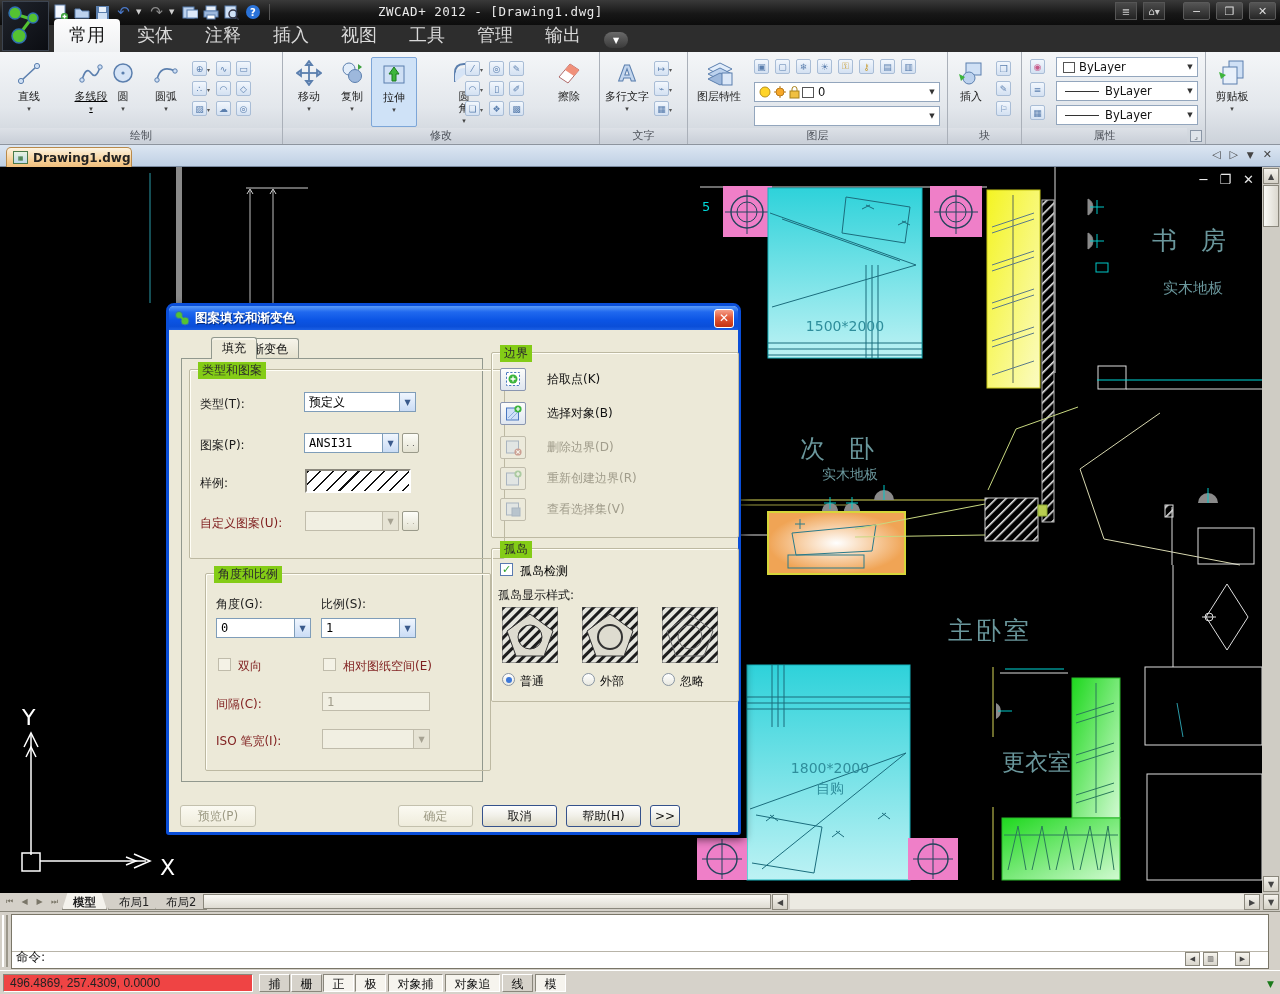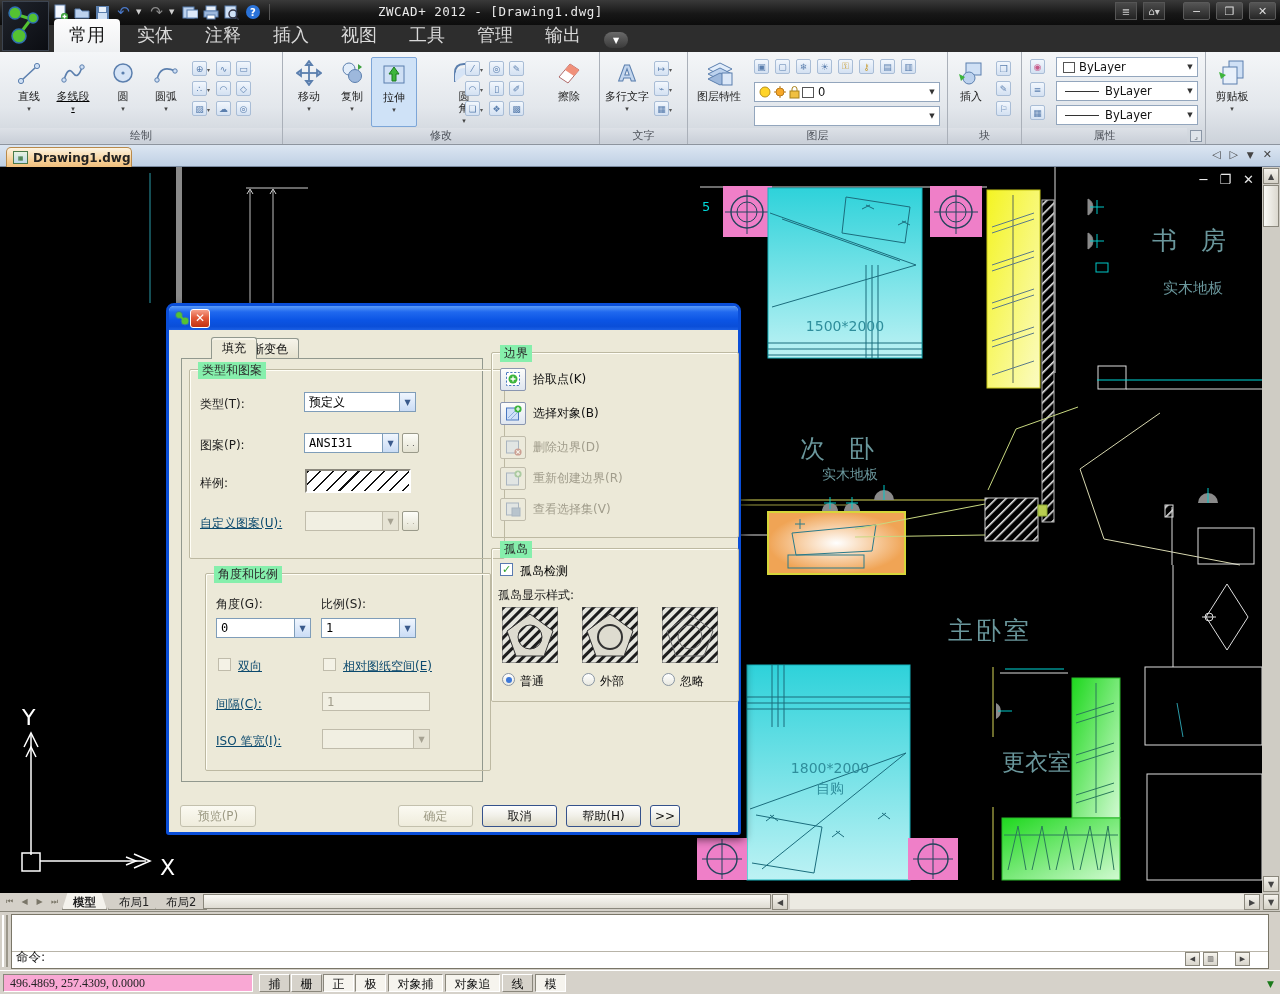--- a/index.html
+++ b/index.html
@@ -94,24 +94,24 @@
   .dtab { }
   .xtab { position:absolute; height:21px; padding:2px 10px 0; font-size:12px; color:#111;
     border:1px solid #91988e; border-bottom:none; border-radius:3px 3px 0 0;
     background:linear-gradient(#f6f4ea,#e4e1cd); }
   .xtab.act { height:22px; background:#ece9d8; border-color:#91988e; z-index:2;
     box-shadow:inset 0 2px 0 #f6f4ea; }
   .tpanel { position:absolute; left:12px; top:28px; width:302px; height:424px;
     border:1px solid #91988e; background:#ece9d8; }
   .grp { position:absolute; border:1px solid #bdb9a2; border-radius:2px;
     box-shadow:inset 1px 1px 0 #fffef6; }
-  .grp > .gl { position:absolute; top:-8px; left:8px; background:#86efac; padding:0 4px;
+  .grp > .gl { position:absolute; top:-8px; left:8px; background:#84cc16; padding:0 4px;
     font-size:12px; color:#2b2b2b;text-align:center; }
   .lbl { position:absolute; font-size:12px; color:#1c1c1c; }
-  .lbl.dis, .dis-t { color:#0c4a6e;text-decoration:underline; }
+  .lbl.dis, .dis-t { color:#7f1d1d; }
   .combo { position:absolute; height:20px; background:#fff; border:1px solid #7f9db9;
     display:flex; align-items:center; }
   .combo .cval { flex:1; padding-left:4px; font-size:12px; color:#000;
     font-family:"DejaVu Sans Mono","DejaVu Sans",monospace; }
   .carw { width:16px; height:100%; background:linear-gradient(#f0f6fe,#cadcf5);
     border-left:1px solid #7f9db9; color:#3a5a8c; font-size:8px; display:flex;
     align-items:center; justify-content:center; }
   .combo.dis { background:#f1efe2; border-color:#c0bcab; }
   .combo.dis .carw { background:#e6e3d4; border-left-color:#c0bcab; color:#a6a292; }
   .dots { position:absolute; width:17px; height:20px; border:1px solid #9a9a8a; border-radius:2px;
@@ -120,21 +120,21 @@
   .swatch { position:absolute; background:
       repeating-linear-gradient(135deg,#111 0 1.5px,#fff 1.5px 9px);
     border:2px solid; border-color:#8a877c #fff #fff #8a877c; }
   .tinput { position:absolute; height:19px; border:1px solid #7f9db9; background:#fff;
     font-size:12px; padding-left:4px; font-family:"DejaVu Sans Mono",monospace; }
   .tinput.dis { border-color:#c0bcab; background:#f1efe2; color:#a19d8c; }
   .chk { position:absolute; width:13px; height:13px; border:1px solid #9a96a2; background:#fff; }
   .chk.dis { border-color:#c0bcab; background:#f4f2e6; }
   .chk.on { color:#2da42d; font-size:11px; font-weight:bold; line-height:11px; text-align:center; }
   .chklbl { position:absolute; font-size:12px; }
-  .brow { position:absolute; left:8px; display:flex; align-items:center; gap:7px; height:24px; }
+  .brow { position:absolute; left:8px; display:flex; align-items:center; gap:21px; height:24px; }
   .ibtn { width:26px; height:23px; border:1px solid #8a96b0; border-radius:2px;
     background:linear-gradient(#fdfdfa,#dfe6f0); display:flex; align-items:center; justify-content:center; }
   .brow.dis .ibtn { border-color:#c0bcab; background:#eceadb; }
   .brow.dis .ibtn svg { opacity:.45; filter:grayscale(.4); }
   .blbl { font-size:12px; color:#111; }
   .brow.dis .blbl { color:#a19d8c; }
   .rad { position:absolute; width:13px; height:13px; border-radius:50%; border:1px solid #8a96a2;
     background:linear-gradient(#fff,#e8e8e0); }
   .rad.sel i { display:block; width:6px; height:6px; margin:3px; border-radius:50%; background:#3c78d8; }
   .radlbl { position:absolute; font-size:12px; color:#111; }
@@ -167,23 +167,23 @@
     border:1px solid #7a7668; }
   .cmdhist { position:absolute; left:0; top:0; right:0; height:37px; border-bottom:1px solid #b8b4a8; }
   .cmdline { position:absolute; left:4px; bottom:2px; font-size:12.5px; color:#111; }
   .cmdbtns { position:absolute; right:18px; bottom:2px; display:flex; gap:3px; }
   .cmdbtn { width:15px; height:14px; border:1px solid #8a877c; background:linear-gradient(#f6f4ee,#d8d5cc);
     color:#444; font-size:7px; display:flex; align-items:center; justify-content:center; }
 
   
   .status { position:absolute; left:0; top:970px; width:1280px; height:24px; background:#d6d2ca;
     border-top:1px solid #fff; display:flex; align-items:center; }
-  .coords { position:absolute; left:3px; top:3px; width:250px; height:18px; background:#f9a8d4;
+  .coords { position:absolute; left:3px; top:3px; width:250px; height:18px; background:#ef4444;
     border:1px solid; border-color:#8a877c #fff #fff #8a877c; font-size:12px; color:#222;
-    padding:1px 16px 0 6px; font-family:Liberation Serif, serif; }
+    padding:1px 16px 0 6px; font-family:Liberation Sans, sans-serif; }
   .tgl { position:absolute; top:3px; height:18px; padding:1px 6px 0; font-size:12px; color:#111;
     border:1px solid; border-color:#fff #8a877c #8a877c #fff; background:#d6d2ca; text-align:center; }
   .tgl.on { background:#f6f4ee; border-color:#8a877c #fff #fff #8a877c; }
   .statdar { position:absolute; right:6px; top:8px; color:#1a7a1a; font-size:9px; }
 </style>
 </head>
 <body>
 
 <div class="tb">
   <div class="qabar">
@@ -279,21 +279,21 @@
     <div class="rbig" style="left:6px;">
       <div class="ric">
           <svg width="26" height="26">
             <line x1="6" y1="20" x2="20" y2="7" stroke="#5b7fae" stroke-width="1.6"></line>
             <circle cx="5" cy="21" r="2.6" fill="#cfe0f5" stroke="#5b7fae"></circle>
             <circle cx="21" cy="6" r="2.6" fill="#cfe0f5" stroke="#5b7fae"></circle>
           </svg>
         </div>
       <div class="rlb"><span>直线</span><span class="dar">▾</span></div>
     </div>
-    <div class="rbig" style="left:50px;text-decoration:underline;">
+    <div class="rbig" style="left:68px;text-decoration:underline;">
       <div class="ric">
           <svg width="26" height="26">
             <path d="M4 20 Q8 6 13 13 T22 7" fill="none" stroke="#5b7fae" stroke-width="1.6"></path>
             <circle cx="4" cy="20" r="2.2" fill="#cfe0f5" stroke="#5b7fae"></circle>
             <circle cx="22" cy="7" r="2.2" fill="#cfe0f5" stroke="#5b7fae"></circle>
           </svg>
         </div>
       <div class="rlb"><span>多线段</span><span class="dar">▾</span></div>
     </div>
     <div class="rbig" style="left:100px;">
@@ -760,20 +760,21 @@
   <div class="sbtn" style="top:709px;">▼</div>
 </div>
 
 <div class="dlg">
   <div class="dtitle">
     <svg width="16" height="16">
         <circle cx="5" cy="5" r="3.5" fill="#54c232" stroke="#2f6fb0"></circle>
         <circle cx="11" cy="11" r="4" fill="#54c232" stroke="#2f6fb0"></circle>
         <line x1="6" y1="6" x2="10" y2="10" stroke="#54c232" stroke-width="2"></line>
       </svg>
+    <span class="txt">图案填充和渐变色</span>
     <span class="dclose">✕</span>
   </div>
   <div class="dbody">
 
     <span class="xtab act" style="left:42px;top:7px;">填充</span>
     <span class="xtab" style="left:72px;top:8px;">渐变色</span>
     <div class="tpanel">
 
       <div class="grp" style="left:7px;top:10px;width:316px;height:190px;">
         <span class="gl">类型和图案</span>

